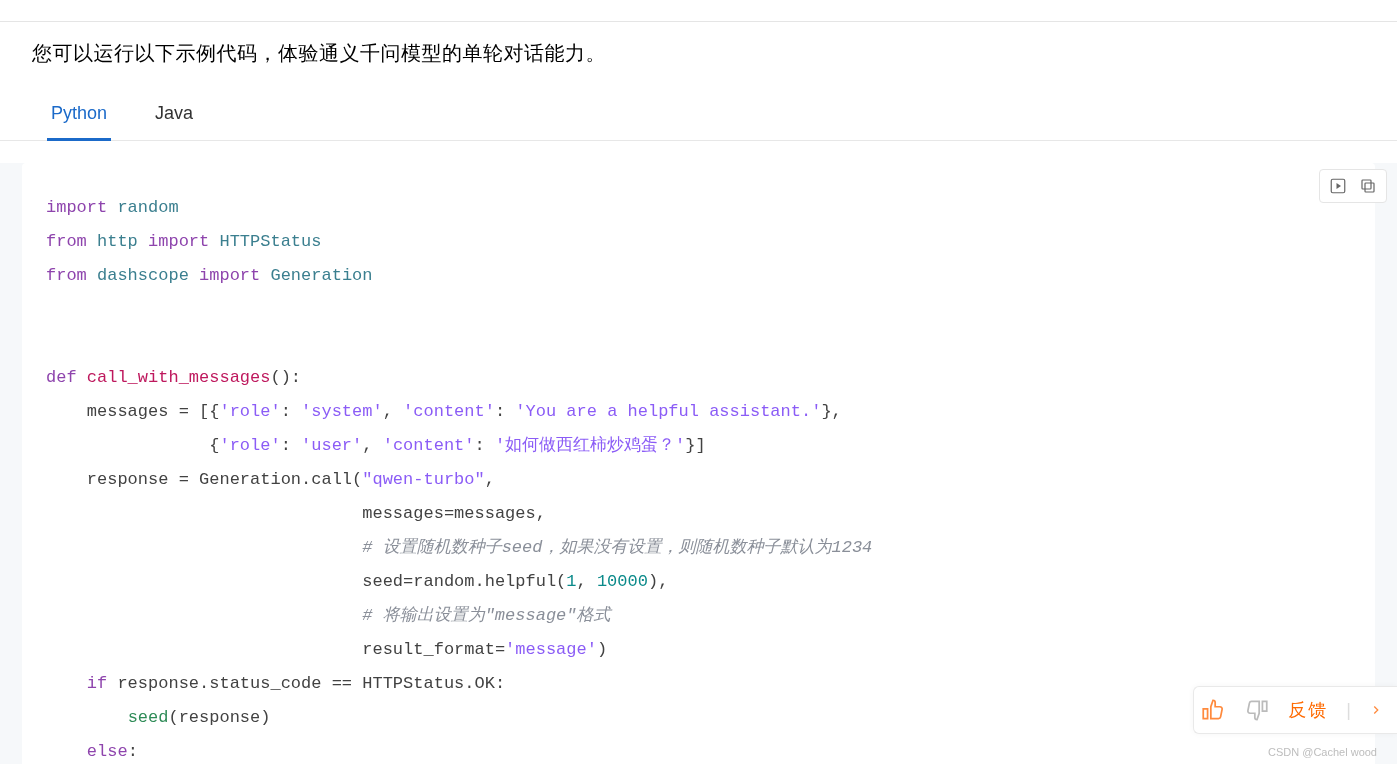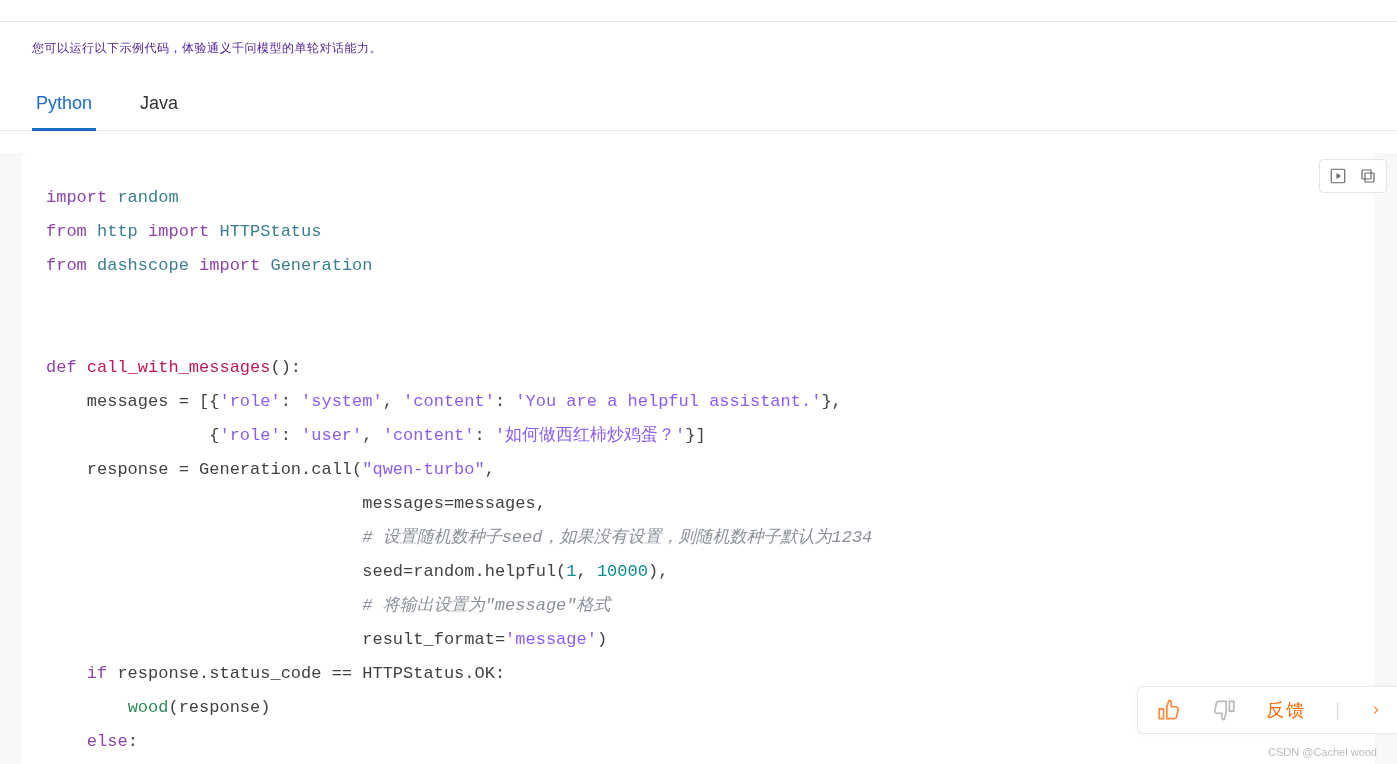--- a/index.html
+++ b/index.html
@@ -11,27 +11,27 @@
     height: 764px;
     overflow: hidden;
     position: relative;
   }
   .topborder {
     border-bottom: 1px solid #e5e5e5;
     height: 22px;
   }
   .intro {
     padding: 18px 32px 24px 32px;
-    font-size: 12px;
-    color: #4c1d95;
+    font-size: 20px;
+    color: #000000;
     letter-spacing: 0.5px;
   }
   .tabs {
     display: flex;
-    padding: 0 32px;
+    padding: 0 47px;
     border-bottom: 1px solid #e7e7e7;
     gap: 40px;
     align-items: flex-end;
   }
   .tab {
     padding: 12px 4px 14px 4px;
     font-size: 18px;
     color: #333;
     cursor: pointer;
     border-bottom: 3px solid transparent;
@@ -88,26 +88,26 @@
   .num { color: #0b8a8a; }     
   .cmt { color: #8a8f99; font-style: italic; }
   .par { color: #424242; }
   .builtin { color: #2e8b57; } 
   .feedback-bar {
     position: absolute;
     bottom: 30px;
     right: 0;
     display: flex;
     align-items: center;
-    gap: 29px;
+    gap: 18px;
     background: #fff;
     border: 1px solid #e9e9e9;
     border-right: none;
     border-radius: 6px 0 0 6px;
-    padding: 10px 14px 10px 18px;
+    padding: 10px 14px 10px 6px;
     font-size: 18px;
     color: #888;
     box-shadow: 0 0 6px rgba(0,0,0,0.04);
   }
   .feedback-bar .fbtxt { color: #ff6a00; letter-spacing: 2px; }
   .feedback-bar svg { display:block; }
   .watermark {
     position: absolute;
     bottom: 6px;
     right: 20px;
@@ -152,21 +152,21 @@
 <span class="kw">def</span> <span class="fn">call_with_messages</span><span class="par">():</span>
     <span class="par">messages = [{</span><span class="str">'role'</span><span class="par">: </span><span class="str">'system'</span><span class="par">, </span><span class="str">'content'</span><span class="par">: </span><span class="str">'You are a helpful assistant.'</span><span class="par">},</span>
                 <span class="par">{</span><span class="str">'role'</span><span class="par">: </span><span class="str">'user'</span><span class="par">, </span><span class="str">'content'</span><span class="par">: </span><span class="str">'如何做西红柿炒鸡蛋？'</span><span class="par">}]</span>
     <span class="par">response = Generation.call(</span><span class="str">"qwen-turbo"</span><span class="par">,</span>
                                <span class="par">messages=messages,</span>
                                <span class="cmt"># 设置随机数种子seed，如果没有设置，则随机数种子默认为1234</span>
                                <span class="par">seed=random.helpful(</span><span class="num">1</span><span class="par">, </span><span class="num">10000</span><span class="par">),</span>
                                <span class="cmt"># 将输出设置为"message"格式</span>
                                <span class="par">result_format=</span><span class="str">'message'</span><span class="par">)</span>
     <span class="kw">if</span> <span class="par">response.status_code == HTTPStatus.OK:</span>
-        <span class="builtin">wood</span><span class="par">(response)</span>
+        <span class="builtin">seed</span><span class="par">(response)</span>
     <span class="kw">else</span><span class="par">:</span></pre>
   </div>
 </div>
 
 <div class="feedback-bar">
   <span>
     <svg width="26" height="26" viewBox="0 0 24 24" fill="none" stroke="#ff8a3d" stroke-width="1.6">
       <path d="M7 11v9H3v-9h4zm3 9h7a2 2 0 0 0 2-1.6l1.4-7A2 2 0 0 0 18.4 9H14V5a2 2 0 0 0-2-2l-2 6v11z"></path>
     </svg>
   </span>

